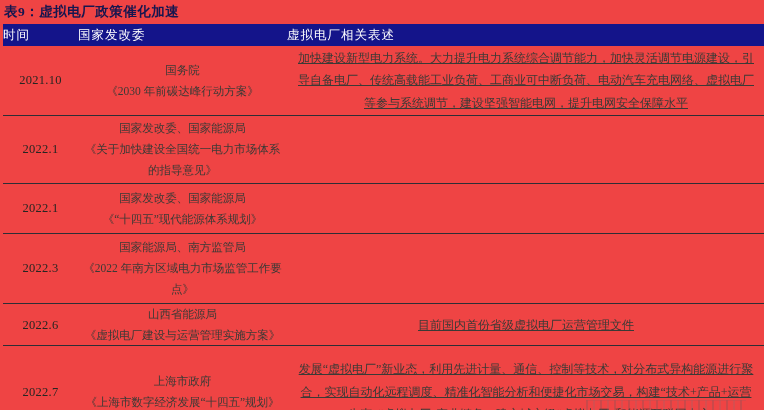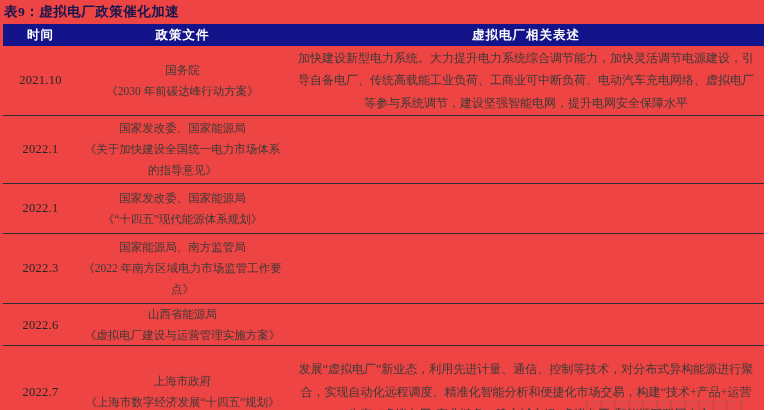--- a/index.html
+++ b/index.html
@@ -25,23 +25,23 @@
   .tbl { width:762px; }
   .thead {
     display:grid;
     grid-template-columns:75px 209px 1fr;
     background:#14148a;
     height:22px;
     align-items:center;
   }
   .th {
     color:#ffffff;
-    font-weight:bold;
+    font-weight:normal;
     font-size:12.5px;
-    text-align:center;
+    text-align:left;
     letter-spacing:1px;
   }
   .trow {
     display:grid;
     grid-template-columns:75px 209px 1fr;
     border-bottom:1.5px solid #2e2e36;
     align-items:center;
   }
   .trow:last-child { border-bottom:none; }
   .td {
@@ -57,20 +57,21 @@
   }
   .td-doc {
     font-size:11.5px;
     line-height:21px;
     padding:0 4px;
   }
   .td-desc {
     font-size:12px;
     line-height:22.5px;
     padding:0 6px;
+    text-decoration:underline;
   }
   .watermark {
     position:absolute;
     right:18px; bottom:-6px;
     width:160px; height:16px;
     opacity:0.45;
     filter:blur(0.6px);
     background:
       repeating-linear-gradient(90deg,
         rgba(90,90,95,0.55) 0 2px, transparent 2px 7px,
@@ -83,21 +84,21 @@
 <body>
 
 <div class="page">
 
   <div class="title">表9：虚拟电厂政策催化加速</div>
 
   <div class="tbl">
 
     <div class="thead">
       <div class="th">时间</div>
-      <div class="th">政策文件</div>
+      <div class="th">国家发改委</div>
       <div class="th">虚拟电厂相关表述</div>
     </div>
 
     <div class="trow" style="height:70px">
       <div class="td td-time">2021.10</div>
       <div class="td td-doc">国务院
 《2030 年前碳达峰行动方案》</div>
       <div class="td td-desc">加快建设新型电力系统。大力提升电力系统综合调节能力，加快灵活调节电源建设，引导自备电厂、传统高载能工业负荷、工商业可中断负荷、电动汽车充电网络、虚拟电厂等参与系统调节，建设坚强智能电网，提升电网安全保障水平</div>
     </div>
 
@@ -116,20 +117,21 @@
     <div class="trow" style="height:70px">
       <div class="td td-time">2022.3</div>
       <div class="td td-doc">国家能源局、南方监管局
 《2022 年南方区域电力市场监管工作要点》</div>
     </div>
 
     <div class="trow" style="height:42px">
       <div class="td td-time">2022.6</div>
       <div class="td td-doc">山西省能源局
 《虚拟电厂建设与运营管理实施方案》</div>
+      <div class="td td-desc">目前国内首份省级虚拟电厂运营管理文件</div>
     </div>
 
     <div class="trow" style="height:92px">
       <div class="td td-time">2022.7</div>
       <div class="td td-doc">上海市政府
 《上海市数字经济发展“十四五”规划》</div>
       <div class="td td-desc">发展“虚拟电厂”新业态，利用先进计量、通信、控制等技术，对分布式异构能源进行聚合，实现自动化远程调度、精准化智能分析和便捷化市场交易，构建“技术+产品+运营+生态”“虚拟电厂”产业链条。建立城市级“虚拟电厂”和能源互联网中心</div>
     </div>
 
   </div>

